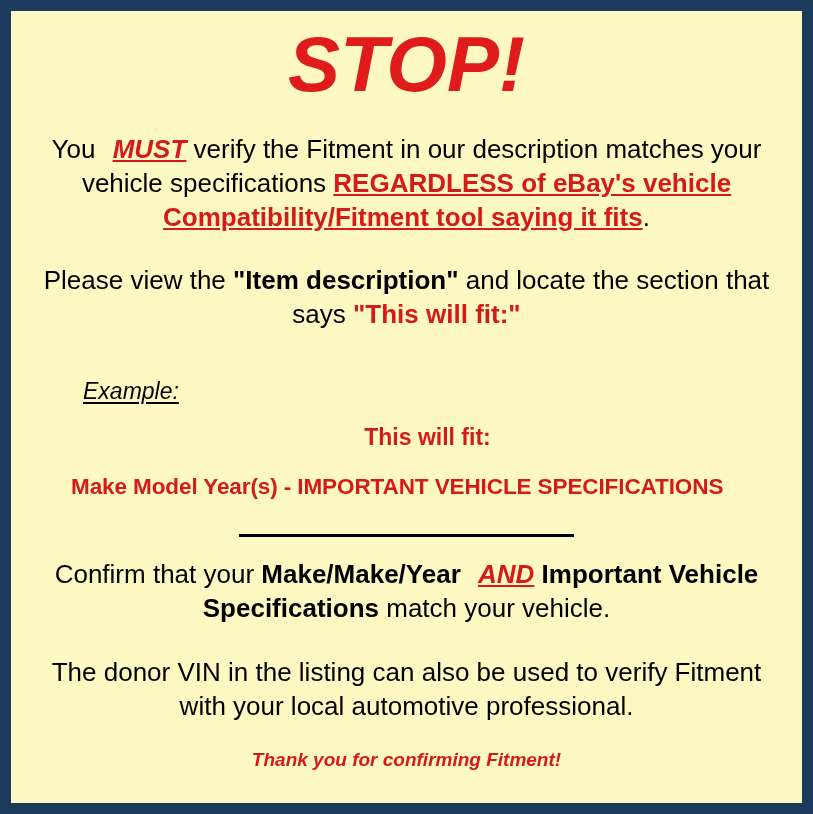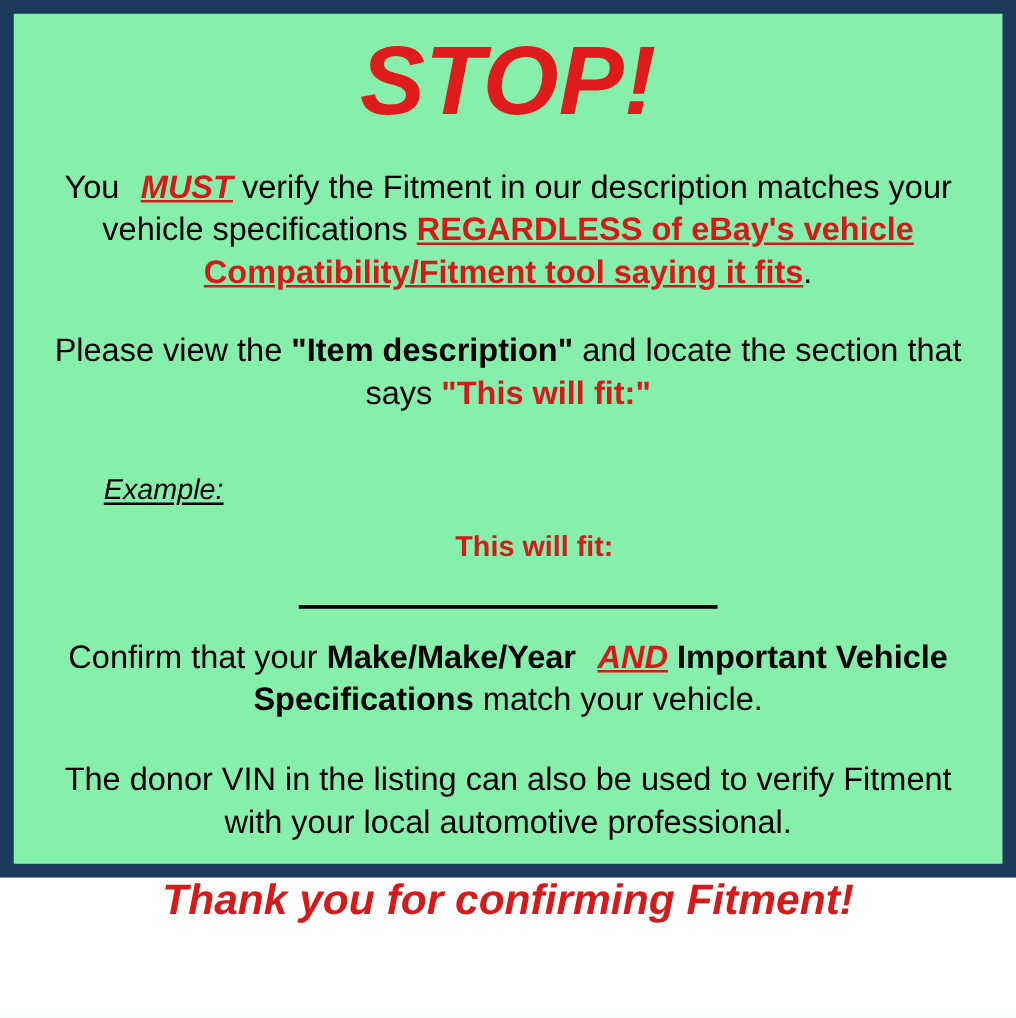--- a/index.html
+++ b/index.html
@@ -11,22 +11,22 @@
   body {
     width: 813px;
     height: 814px;
     overflow: hidden;
     font-family: "Liberation Sans", sans-serif;
   }
 
   #notice-card {
     box-sizing: border-box;
     width: 813px;
-    height: 702px;
-    background: #86efac;
+    height: 814px;
+    background: #fef9c3;
     border: 11px solid #1d3557;
     border-color: #1b3a5c;
     padding: 0;
     position: relative;
   }
 
   .inner {
     box-sizing: border-box;
     width: 100%;
     height: 100%;
@@ -166,21 +166,21 @@
     width: 335px;
     height: 3px;
     background: #000000;
     vertical-align: middle;
   }
 
   
   #thanks-line {
     margin: 0;
     padding-top: 26px;
-    font-size: 34px;
+    font-size: 19px;
     font-weight: bold;
     font-style: italic;
     color: #d51a1a;
     line-height: 1.2;
   }
 </style>
 </head>
 <body>
 
 <div id="notice-card">
@@ -193,20 +193,21 @@
       <span>You </span><span class="em-red-bi-u">MUST</span><span> verify the Fitment in our description matches your vehicle specifications </span><span class="em-red-b-u">REGARDLESS of eBay's vehicle Compatibility/Fitment tool saying it fits</span><span>.</span>
     </p>
 
     <p class="para" id="itemdesc-para">
       <span>Please view the </span><span class="em-black-b">"Item description"</span><span> and locate the section that says </span><span class="em-red-b">"This will fit:"</span>
     </p>
 
     <div id="example-block">
       <div id="example-label">Example:</div>
       <div id="example-fit-line">This will fit:</div>
+      <div id="example-spec-line">Make Model Year(s) - IMPORTANT VEHICLE SPECIFICATIONS</div>
     </div>
 
     <div id="divider-wrap">
       <span id="divider-rule"></span>
     </div>
 
     <p class="para" id="confirm-para">
       <span>Confirm that your </span><span class="em-black-b">Make/Make/Year</span><span>&nbsp;</span><span class="em-red-bi-u">AND</span><span>&nbsp;</span><span class="em-black-b">Important Vehicle Specifications</span><span> match your vehicle.</span>
     </p>
 

